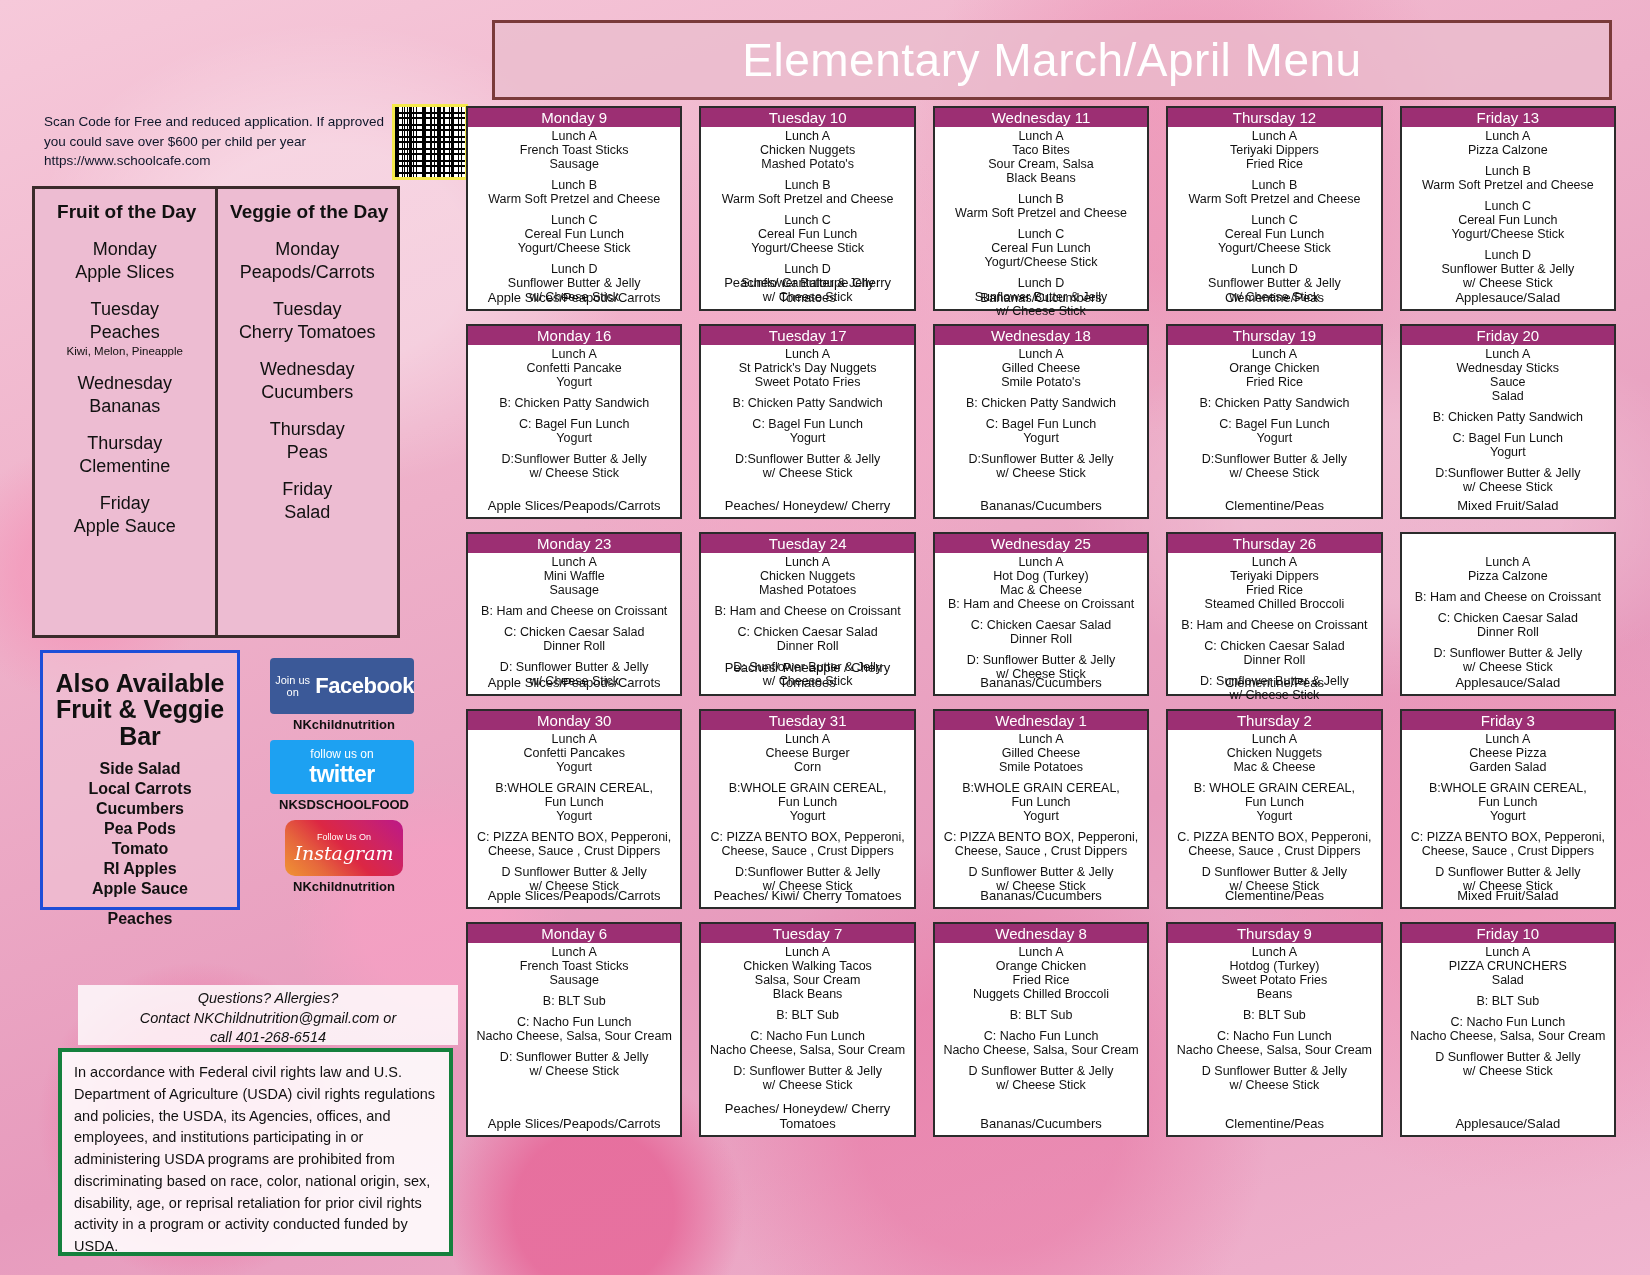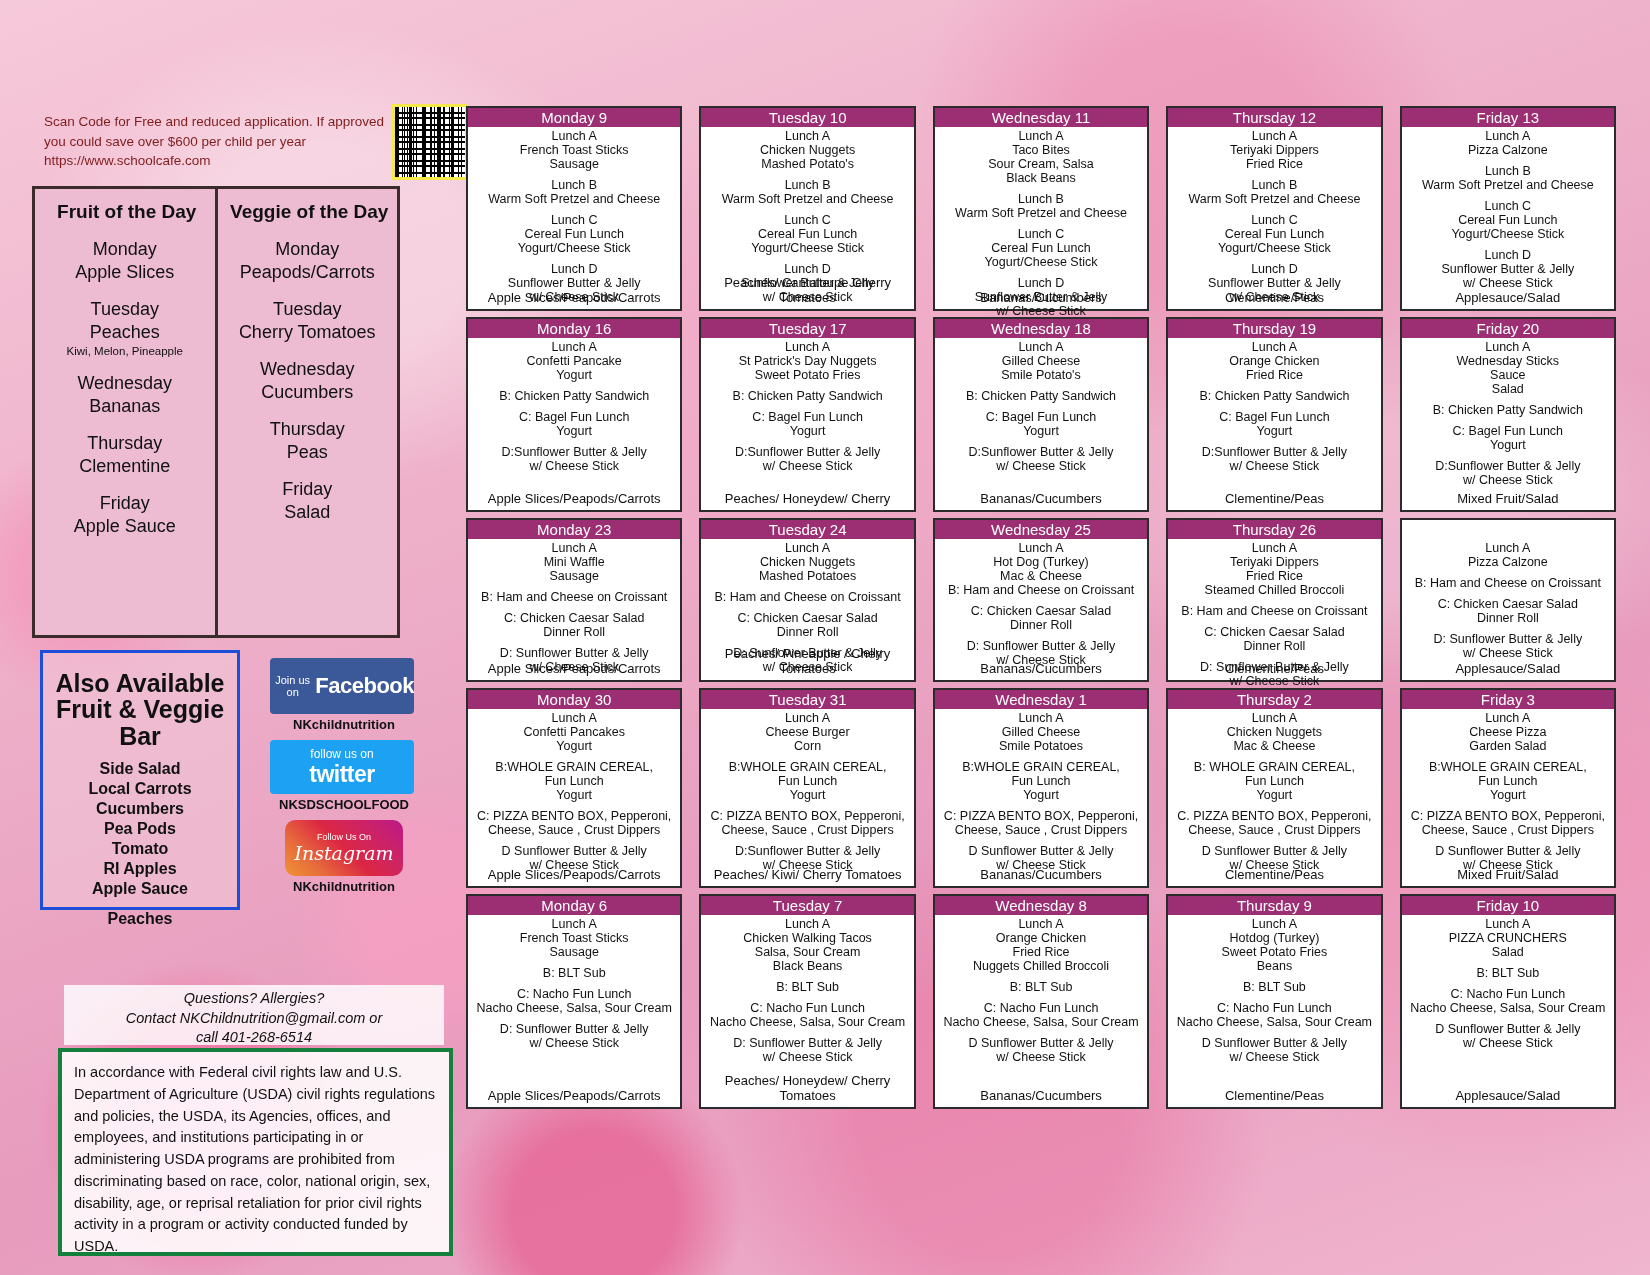--- a/index.html
+++ b/index.html
@@ -51,21 +51,21 @@
     box-sizing:border-box;
     display:flex;align-items:center;justify-content:center;
   }
   .title-box .t{
     font-size:46px;color:#ffffff;font-family:"Liberation Sans",sans-serif;
     letter-spacing:.5px;
   }
 
   .scan{
     position:absolute;left:44px;top:112px;width:345px;height:62px;
-    font-size:13.5px;color:#7f1d1d;line-height:1.45;
+    font-size:13.5px;color:#0f172a;line-height:1.45;
   }
   .qr{
     position:absolute;left:392px;top:104px;width:76px;height:76px;
     background:#f4e94b;padding:3px;box-sizing:border-box;
   }
   .qr-inner{
     width:100%;height:100%;
     background-image:
       linear-gradient(90deg,#000 25%,transparent 25%,transparent 50%,#000 50%,#000 60%,transparent 60%),
       linear-gradient(0deg,#000 20%,transparent 20%,transparent 45%,#000 45%,#000 55%,transparent 55%),
@@ -115,35 +115,35 @@
   .tw .l2{font-size:23px;font-weight:bold;letter-spacing:-.5px;}
   .ig{
     width:118px;height:56px;margin:0 auto;border-radius:10px;
     background:linear-gradient(45deg,#f09433,#e6683c 25%,#dc2743 50%,#cc2366 75%,#bc1888);
     color:#fff;display:flex;flex-direction:column;align-items:center;justify-content:center;
   }
   .ig .l1{font-size:9px;}
   .ig .l2{font-size:19px;font-style:italic;font-family:"DejaVu Serif",serif;}
 
   .questions{
-    position:absolute;left:64px;top:985px;width:380px;height:60px;
+    position:absolute;left:78px;top:985px;width:380px;height:60px;
     background:rgba(255,255,255,0.82);
     font-style:italic;font-size:14.5px;color:#111;text-align:center;line-height:1.35;
     padding-top:4px;box-sizing:border-box;
   }
   .usda{
     position:absolute;left:58px;top:1048px;width:395px;height:208px;
     background:rgba(255,255,255,0.88);
     border:4px solid #15803d;
     font-size:14.5px;color:#111;line-height:1.5;padding:10px 12px;box-sizing:border-box;
   }
 
   
   .cal{position:absolute;left:466px;top:106px;width:1150px;height:1135px;}
-  .week{display:flex;gap:17px;margin-bottom:6px;}
+  .week{display:flex;gap:17px;margin-bottom:13px;}
   .cell{
     width:224px;background:#ffffff;border:2px solid #2b2b2b;box-sizing:border-box;
     position:relative;
   }
   .cell.h1{height:205px;}
   .cell.h2{height:195px;}
   .cell.h3{height:164px;}
   .cell.h4{height:200px;}
   .cell.h5{height:215px;}
   .cell .hdr{
@@ -162,20 +162,23 @@
   }
 </style>
 </head>
 <body>
 
 <div id="bg"></div>
 
 <div class="page">
 
 
+  <div class="title-box">
+    <div class="t">Elementary March/April Menu</div>
+  </div>
 
   <div class="scan">Scan Code for Free and  reduced application. If approved you could save over $600 per child per year https://www.schoolcafe.com</div>
   <div class="qr">
       <div class="qr-inner"></div>
     </div>
 
   <div class="fv">
     <div class="col left">
       <h3>Fruit of the Day</h3>
       <div class="day">Monday</div>

